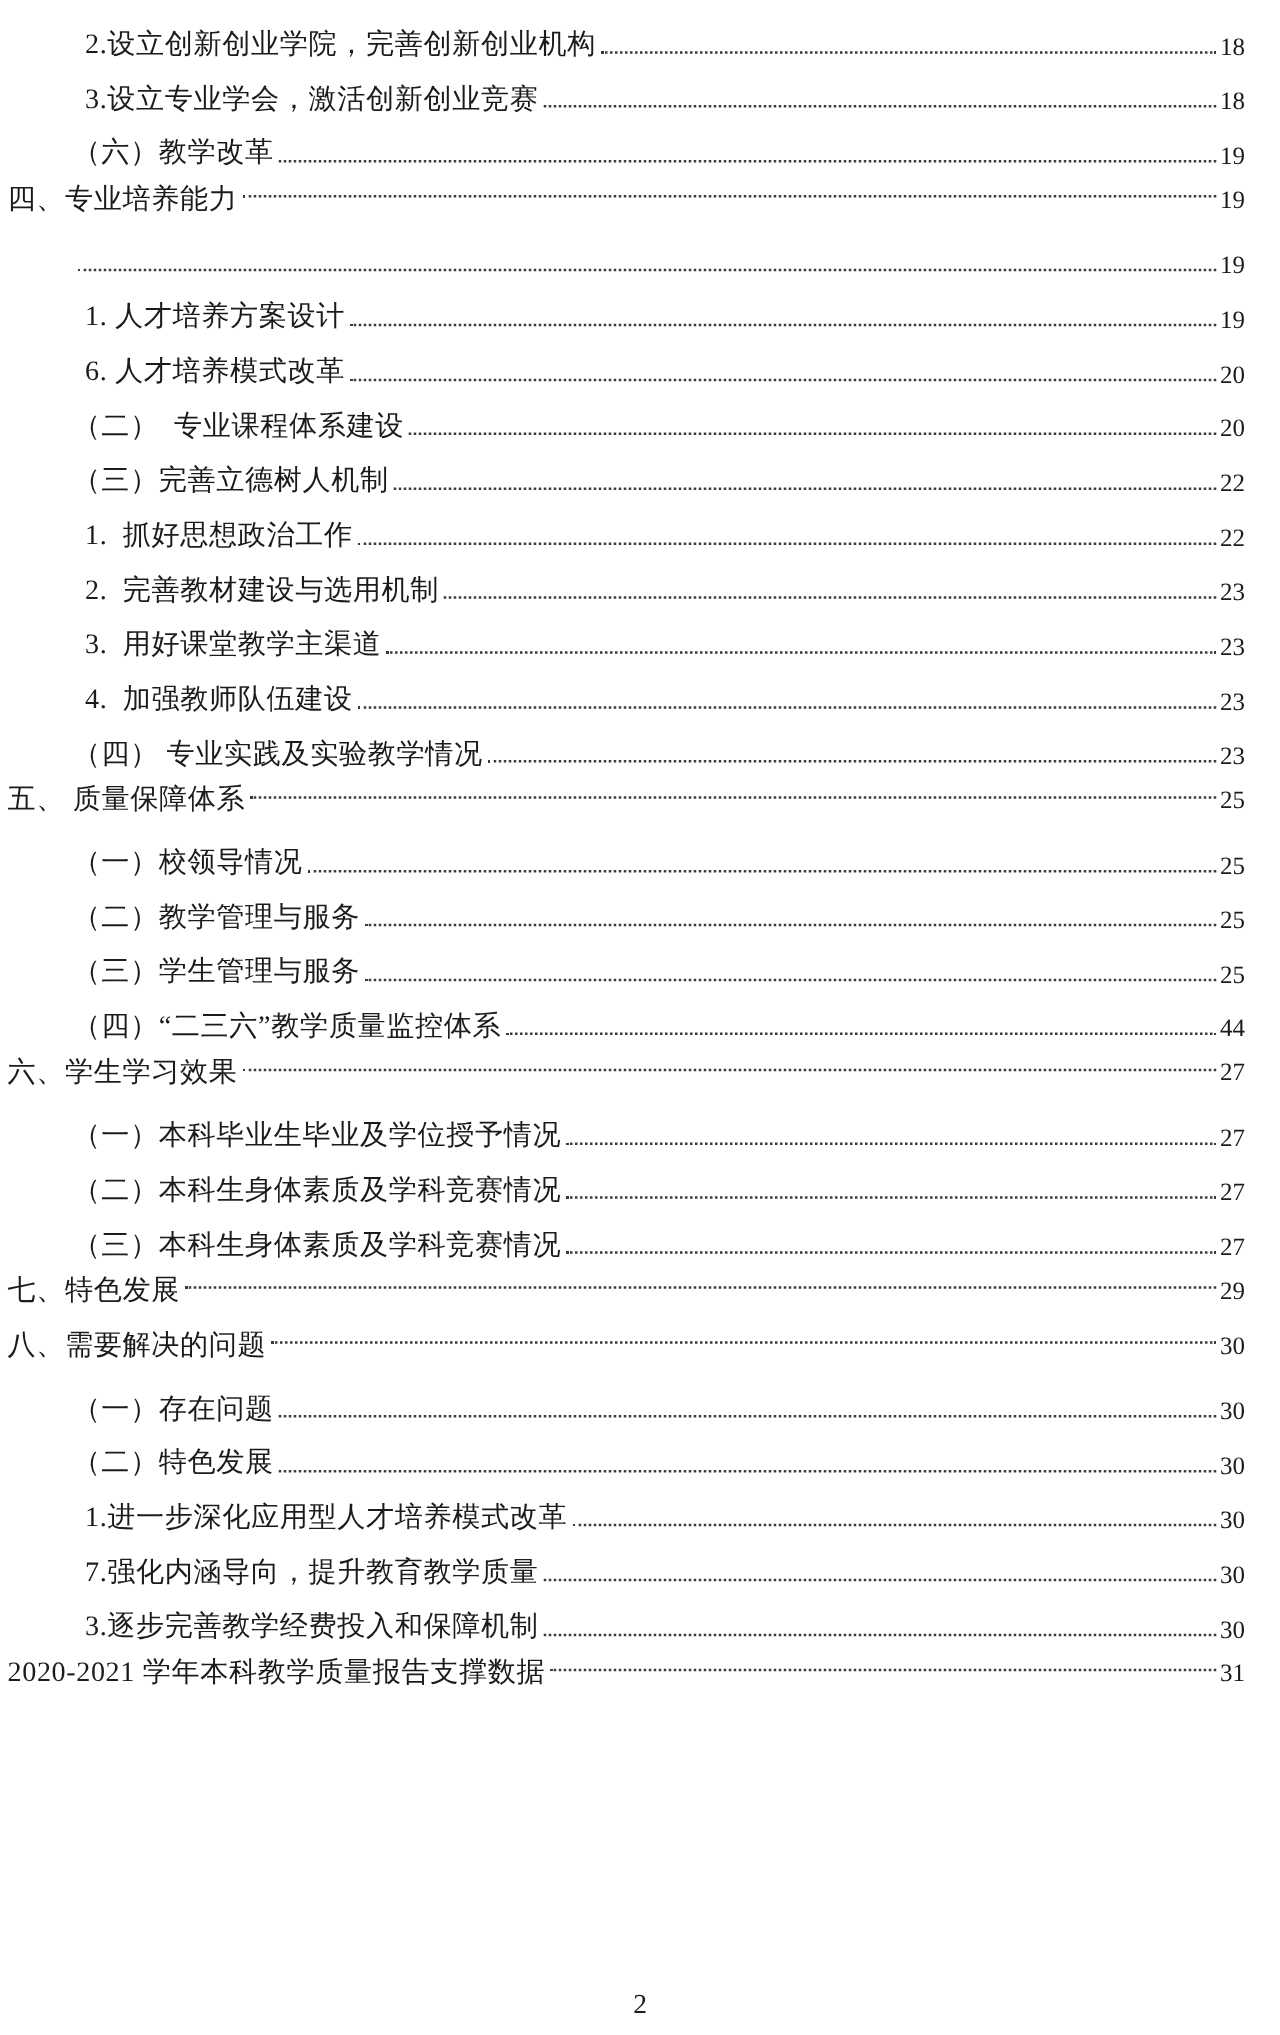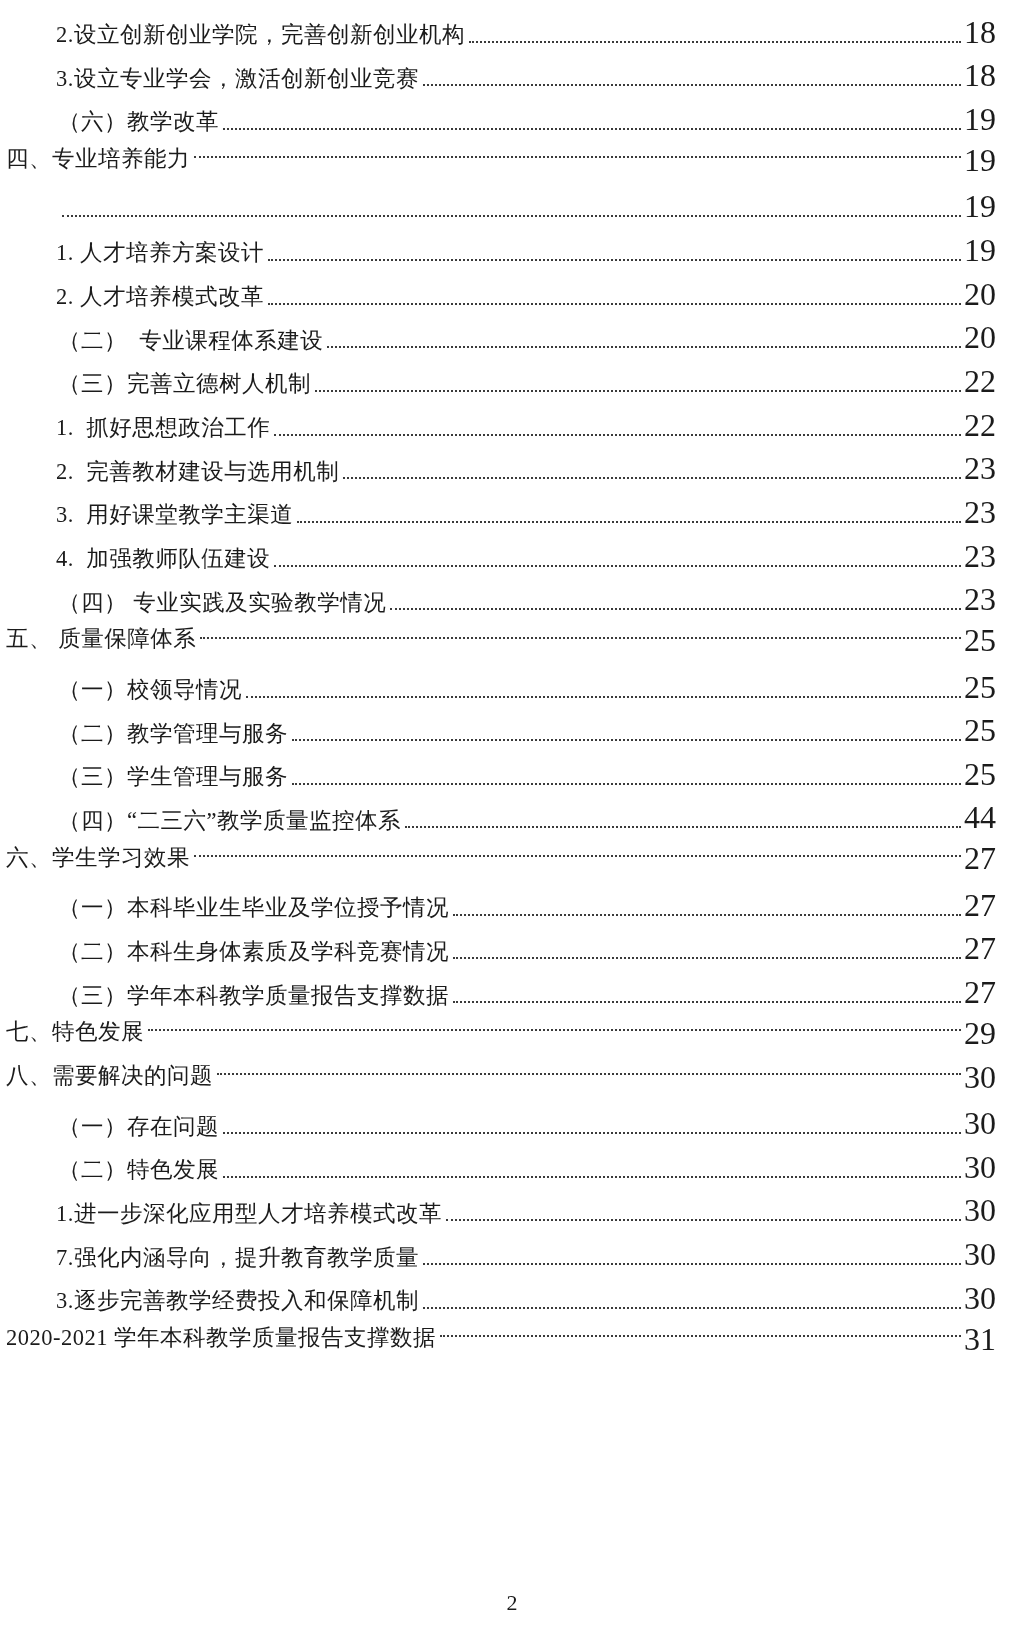--- a/index.html
+++ b/index.html
@@ -32,27 +32,27 @@
     padding-bottom: 7px;
     letter-spacing: 0.5px;
   }
   .toc-row .leader {
     flex: 1;
     border-bottom: 2.6px dotted #3a3a3a;
     margin: 0 3px 11px 4px;
     min-width: 10px;
   }
   .toc-row .pagenum {
-    font-size: 32px;
+    font-size: 20px;
     line-height: 1;
     padding-bottom: 6px;
   }
   .lv0 { padding-left: 6px; align-items: center; }
   .lv1 { padding-left: 58px; justify-content: space-between; }
-  .lv2 { padding-left: 56px; }
+  .lv2 { padding-left: 56px; margin-left: 12px; }
   .footer {
     position: absolute;
     left: 0;
     right: 0;
     bottom: 12px;
     text-align: center;
     font-size: 22px;
     color: #1b1b1b;
   }
 </style>
@@ -84,21 +84,21 @@
       <div class="toc-row lv1">
         <span class="leader"></span>
         <span class="pagenum">19</span>
       </div>
       <div class="toc-row lv2">
         <span class="label">1. 人才培养方案设计</span>
         <span class="leader"></span>
         <span class="pagenum">19</span>
       </div>
       <div class="toc-row lv2">
-        <span class="label">2. 人才培养模式改革</span>
+        <span class="label">6. 人才培养模式改革</span>
         <span class="leader"></span>
         <span class="pagenum">20</span>
       </div>
       <div class="toc-row lv1">
         <span class="label">（二）  专业课程体系建设</span>
         <span class="leader"></span>
         <span class="pagenum">20</span>
       </div>
       <div class="toc-row lv1">
         <span class="label">（三）完善立德树人机制</span>
@@ -164,21 +164,21 @@
         <span class="label">（一）本科毕业生毕业及学位授予情况</span>
         <span class="leader"></span>
         <span class="pagenum">27</span>
       </div>
       <div class="toc-row lv1">
         <span class="label">（二）本科生身体素质及学科竞赛情况</span>
         <span class="leader"></span>
         <span class="pagenum">27</span>
       </div>
       <div class="toc-row lv1">
-        <span class="label">（三）学年本科教学质量报告支撑数据</span>
+        <span class="label">（三）本科生身体素质及学科竞赛情况</span>
         <span class="leader"></span>
         <span class="pagenum">27</span>
       </div>
       <div class="toc-row lv0">
         <span class="label">七、特色发展</span>
         <span class="leader"></span>
         <span class="pagenum">29</span>
       </div>
       <div class="toc-row lv0">
         <span class="label">八、需要解决的问题</span>

